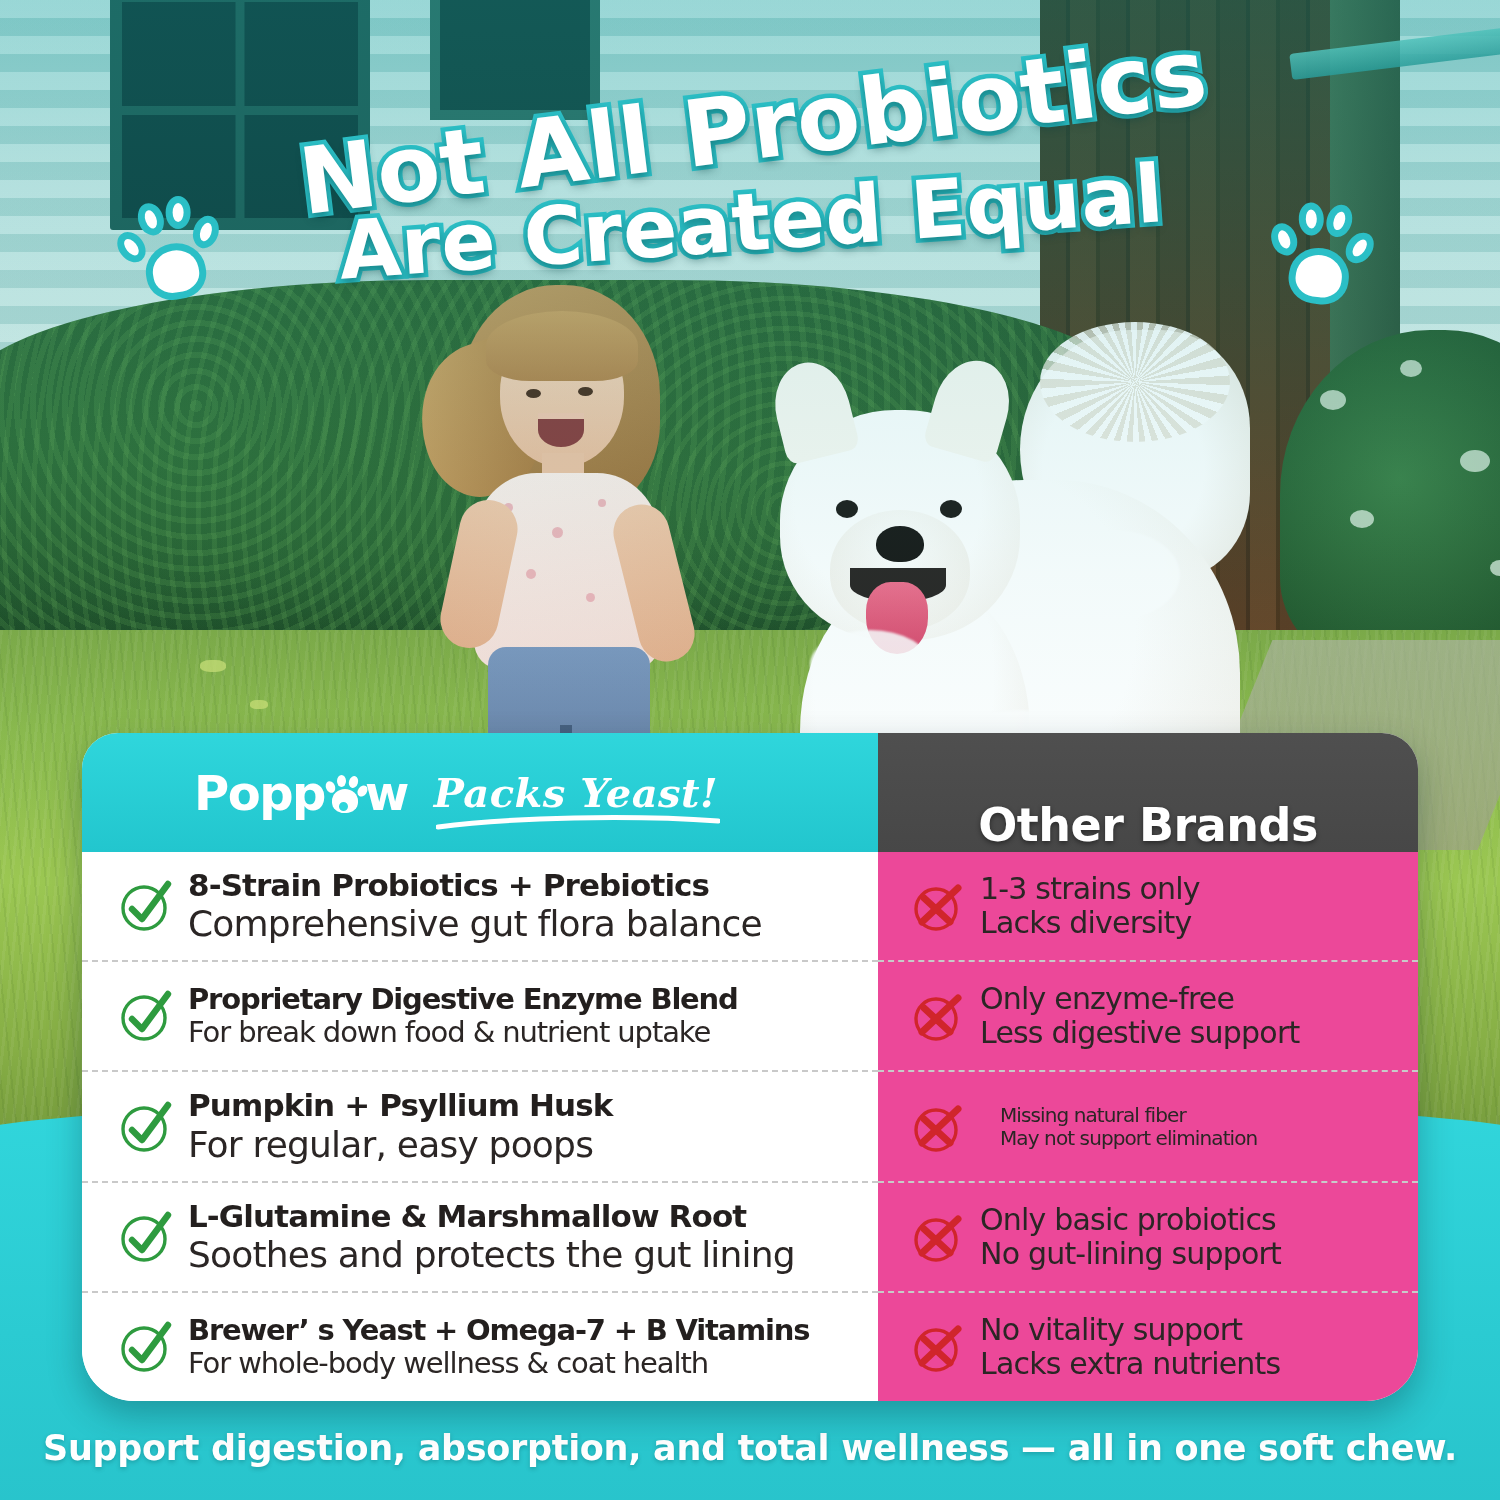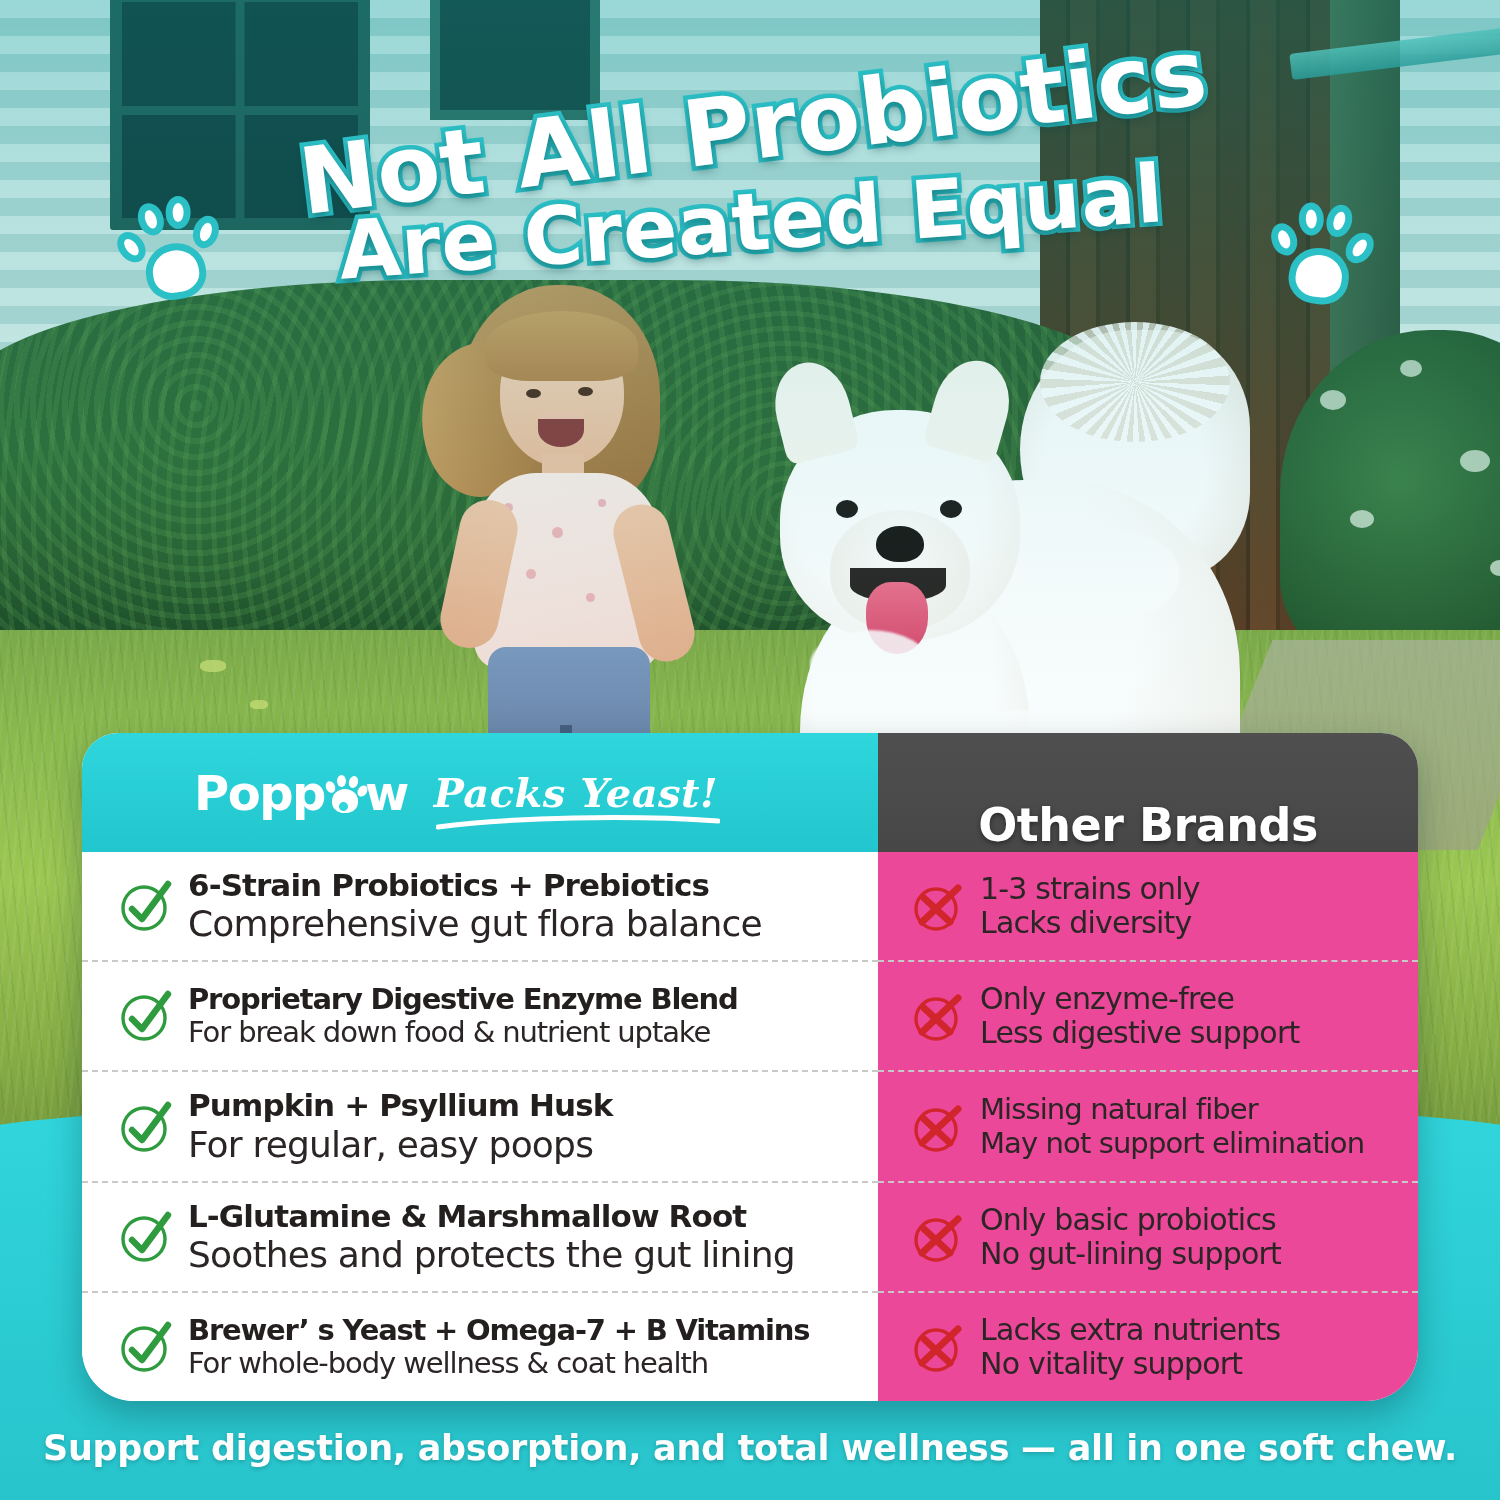--- a/index.html
+++ b/index.html
@@ -307,21 +307,21 @@
     font-weight:normal; font-size:36px; color:#2B2625; letter-spacing:-.8px;
     white-space:nowrap;
   }
   .t-con {
     font-family:"DejaVu Sans", sans-serif;
     font-weight:normal; font-size:30px; color:#2B2625; letter-spacing:-.8px;
     white-space:nowrap;
   }
   .t-bold.sm { font-size:29px; letter-spacing:-1.2px; }
   .t-sub.sm  { font-size:29px; letter-spacing:-1.1px; }
-  .t-con.sm  { font-size:29px; letter-spacing:-.9px; }
+  .t-con.sm  { font-size:20px; letter-spacing:-.9px;margin-left:20px; }
 </style>
 </head>
 <body>
 
 <div id="photo">
   <div class="ph house"></div>
   <div class="ph siding"></div>
   <div class="ph win"></div>
   <div class="ph win2"></div>
   <div class="ph fence"></div>
@@ -447,21 +447,21 @@
       <div class="rows">
 
         <div class="row">
           <span class="icon-ok">
             <svg viewBox="0 0 56 56">
               <circle cx="26" cy="30" r="21" fill="none" stroke="#2E9B3F" stroke-width="3.4"></circle>
               <path d="M14 31 L24 41 L50 6" fill="none" stroke="#2E9B3F" stroke-width="6.4" stroke-linecap="round" stroke-linejoin="round"></path>
             </svg>
           </span>
           <span class="txt">
-            <div class="t-bold">6-Strain Probiotics + Prebiotics</div>
+            <div class="t-bold">8-Strain Probiotics + Prebiotics</div>
             <div class="t-sub">Comprehensive gut flora balance</div>
           </span>
         </div>
 
         <div class="row">
           <span class="icon-ok">
             <svg viewBox="0 0 56 56">
               <circle cx="26" cy="30" r="21" fill="none" stroke="#2E9B3F" stroke-width="3.4"></circle>
               <path d="M14 31 L24 41 L50 6" fill="none" stroke="#2E9B3F" stroke-width="6.4" stroke-linecap="round" stroke-linejoin="round"></path>
             </svg>
@@ -575,22 +575,22 @@
 
         <div class="row">
           <span class="icon-no">
             <svg viewBox="0 0 56 56">
               <circle cx="26" cy="31" r="20" fill="none" stroke="#D0252B" stroke-width="3.4"></circle>
               <path d="M14 20 L40 44" stroke="#D0252B" stroke-width="7" stroke-linecap="round"></path>
               <path d="M12 44 L48 10" stroke="#D0252B" stroke-width="7" stroke-linecap="round"></path>
             </svg>
           </span>
           <span class="txt">
+            <div class="t-con">No vitality support</div>
             <div class="t-con">Lacks extra nutrients</div>
-            <div class="t-con">No vitality support</div>
           </span>
         </div>
 
       </div>
     </div>
 
   </div>
 </div>
 
 </body></html>

